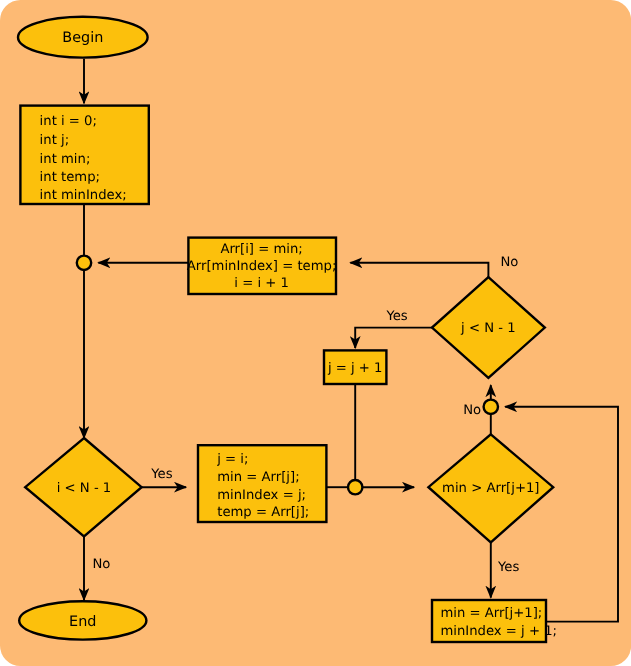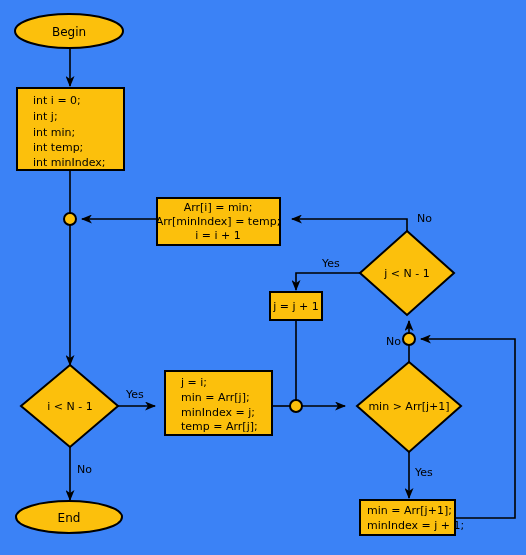--- a/index.html
+++ b/index.html
@@ -8,22 +8,23 @@
     padding: 0;
     background: #ffffff;
   }
   body {
     font-family: "DejaVu Sans", sans-serif;
   }
   #flowchart-canvas {
     position: relative;
     width: 526px;
     height: 555px;
-    background: #3b82f6;
+    background: #fdba74;
     overflow: hidden;
+    border-radius: 17px;
   }
   #flowchart-canvas svg {
     position: absolute;
     top: 0;
     left: 0;
     width: 526px;
     height: 555px;
   }
   .node-text {
     font-family: "DejaVu Sans", sans-serif;

